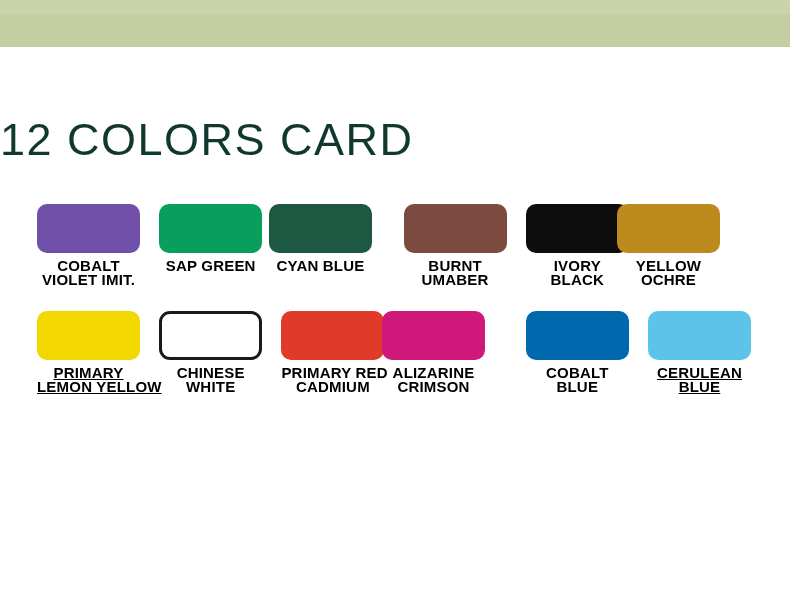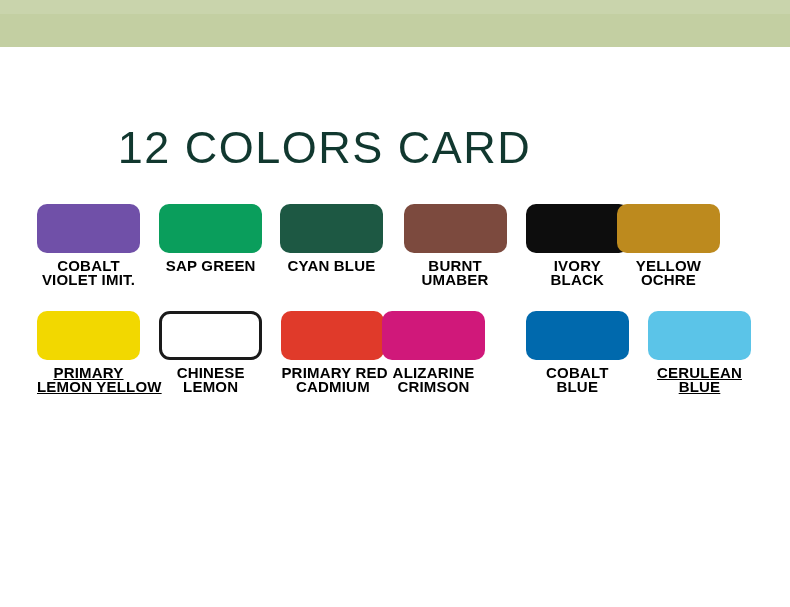--- a/index.html
+++ b/index.html
@@ -45,28 +45,27 @@
     width: 100%;
     height: 33px;
   }
 
   
   .page-title {
     position: absolute;
     left: 0;
     top: 112px;
     width: 649px;
-    text-align: center;
+    text-align: left;
     font-family: "Liberation Sans", sans-serif;
     font-size: 45px;
     font-weight: 400;
     letter-spacing: 1.5px;
     line-height: 56px;
     white-space: nowrap;
-    margin-top: 8px;
   }
 
   
   .swatch-grid {
     position: absolute;
     left: 37px;
     top: 204px;
     width: 716px;
   }
 
@@ -127,21 +126,21 @@
             <span class="label-line">COBALT</span>
             <span class="label-line">VIOLET IMIT.</span>
           </div>
         </div>
         <div class="swatch-cell" style="left: 122.2px; width: 103px;">
           <div class="swatch-chip" style="background: rgb(10, 158, 92); width: 103px; height: 49px;"></div>
           <div class="swatch-label">
             <span class="label-line">SAP GREEN</span>
           </div>
         </div>
-        <div class="swatch-cell" style="left: 243px; width: 103px;">
+        <div class="swatch-cell" style="left: 232px; width: 103px;">
           <div class="swatch-chip" style="background: rgb(29, 88, 67); width: 103px; height: 49px;"></div>
           <div class="swatch-label">
             <span class="label-line">CYAN BLUE</span>
           </div>
         </div>
         <div class="swatch-cell" style="left: 366.6px; width: 103px;">
           <div class="swatch-chip" style="background: rgb(124, 74, 62); width: 103px; height: 49px;"></div>
           <div class="swatch-label">
             <span class="label-line">BURNT</span>
             <span class="label-line">UMABER</span>
@@ -167,21 +166,21 @@
           <div class="swatch-chip" style="background: rgb(242, 216, 0); width: 103px; height: 49px;"></div>
           <div class="swatch-label">
             <span class="label-line">PRIMARY</span>
             <span class="label-line">LEMON YELLOW</span>
           </div>
         </div>
         <div class="swatch-cell" style="left: 122.2px; width: 103px;">
           <div class="swatch-chip outlined" style="background: rgb(255, 255, 255); width: 103px; height: 49px; border-color: rgb(26, 26, 26);"></div>
           <div class="swatch-label">
             <span class="label-line">CHINESE</span>
-            <span class="label-line">LEMON</span>
+            <span class="label-line">WHITE</span>
           </div>
         </div>
         <div class="swatch-cell" style="left: 244.4px; width: 103px;">
           <div class="swatch-chip" style="background: rgb(224, 58, 42); width: 103px; height: 49px;"></div>
           <div class="swatch-label">
             <span class="label-line">PRIMARY RED</span>
             <span class="label-line">CADMIUM</span>
           </div>
         </div>
         <div class="swatch-cell" style="left: 345px; width: 103px;">

